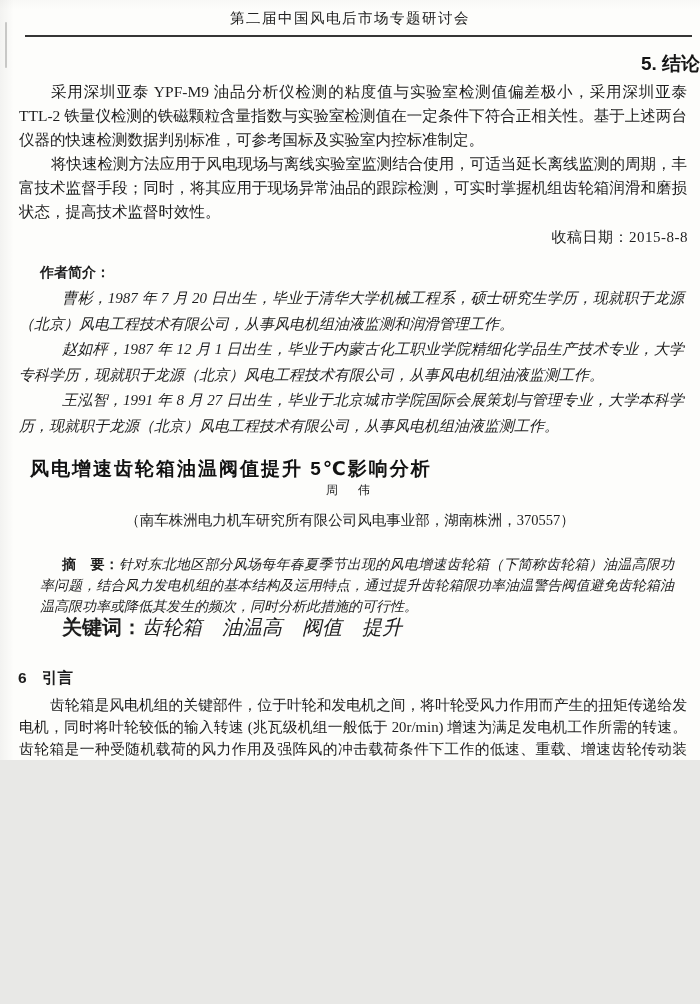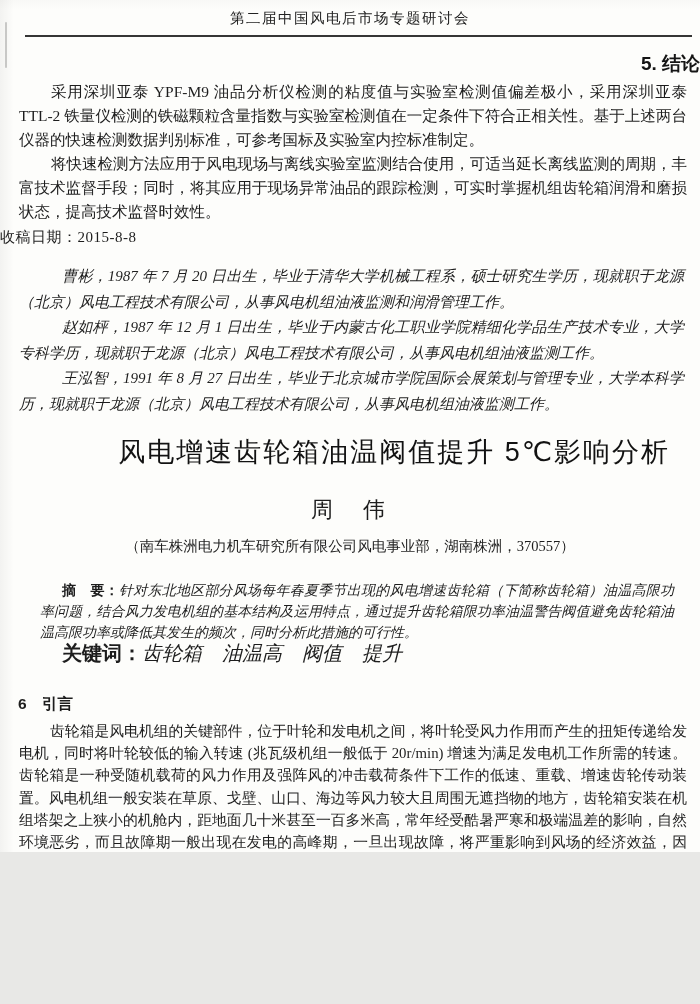--- a/index.html
+++ b/index.html
@@ -3,21 +3,21 @@
 <meta charset="utf-8">
 <style>
   :root{
     --color-text:#1d1d1d;
     --color-background:#fdfdfb;
     --color-rule:#353535;
   }
   html,body{margin:0;padding:0;background:#e8e8e6;}
   .page{
     position:relative;
-    width:700px;height:852px;
+    width:700px;height:760px;
     margin:0 auto;
     background:var(--color-background);
     background-image:linear-gradient(90deg, rgba(0,0,0,0.045) 0px, rgba(0,0,0,0.0) 14px),
                      linear-gradient(180deg, rgba(0,0,0,0.02) 0px, rgba(0,0,0,0.0) 10px);
     color:var(--color-text);
     font-family:"Liberation Serif","DejaVu Serif",serif;
     box-sizing:border-box;
     overflow:hidden;
   }
   .conf-header{
@@ -43,52 +43,51 @@
   }
   .body-para{
     margin:0 13px 0 19px;
     font-size:15.5px;
     line-height:24px;
     text-align:justify;
     text-indent:32px;
   }
   .received{
     margin:4px 12px 0 0;
-    text-align:left;
+    text-align:right;
     font-size:15px;
     letter-spacing:0.5px;
   }
   .bios{margin-top:17px;}
   .bios-heading{
     margin:0 0 4px 40px;
     font-family:"Liberation Sans","DejaVu Sans",sans-serif;
     font-weight:bold;
     font-size:14px;
   }
   .bio{
     margin:0 16px 0 19px;
     font-size:15px;
     line-height:25.5px;
     text-align:justify;
     text-indent:43px;
     font-style:italic;
   }
   .article-title{
     margin:17px 30px 0 30px;
-    text-align:right;
+    text-align:left;
     font-family:"Liberation Sans","DejaVu Sans",sans-serif;
-    font-weight:normal;
-    font-size:27px;
+    font-weight:bold;
+    font-size:19px;
     letter-spacing:2px;
     color:#121212;
   }
   .article-author{
-    margin-top:25px;
     text-align:center;
-    font-size:22px;
+    font-size:12px;
     letter-spacing:4px;
   }
   .affiliation{
     margin-top:12px;
     text-align:center;
     font-size:14.5px;
   }
   .abstract{
     margin:24px 26px 0 40px;
     font-size:14px;
@@ -141,20 +140,21 @@
   <hr class="rule">
 
   <div class="sec-heading">5. 结论</div>
 
   <p class="body-para">采用深圳亚泰 YPF-M9 油品分析仪检测的粘度值与实验室检测值偏差极小，采用深圳亚泰 TTL-2 铁量仪检测的铁磁颗粒含量指数与实验室检测值在一定条件下符合正相关性。基于上述两台仪器的快速检测数据判别标准，可参考国标及实验室内控标准制定。</p>
   <p class="body-para">将快速检测方法应用于风电现场与离线实验室监测结合使用，可适当延长离线监测的周期，丰富技术监督手段；同时，将其应用于现场异常油品的跟踪检测，可实时掌握机组齿轮箱润滑和磨损状态，提高技术监督时效性。</p>
 
   <div class="received">收稿日期：2015-8-8</div>
 
   <div class="bios">
+    <div class="bios-heading">作者简介：</div>
     <p class="bio">曹彬，1987 年 7 月 20 日出生，毕业于清华大学机械工程系，硕士研究生学历，现就职于龙源（北京）风电工程技术有限公司，从事风电机组油液监测和润滑管理工作。</p>
     <p class="bio">赵如枰，1987 年 12 月 1 日出生，毕业于内蒙古化工职业学院精细化学品生产技术专业，大学专科学历，现就职于龙源（北京）风电工程技术有限公司，从事风电机组油液监测工作。</p>
     <p class="bio">王泓智，1991 年 8 月 27 日出生，毕业于北京城市学院国际会展策划与管理专业，大学本科学历，现就职于龙源（北京）风电工程技术有限公司，从事风电机组油液监测工作。</p>
   </div>
 
   <div class="article-title">风电增速齿轮箱油温阀值提升 5℃影响分析</div>
 
   <div class="article-author">周　伟</div>
 
   <div class="affiliation">（南车株洲电力机车研究所有限公司风电事业部，湖南株洲，370557）</div>

